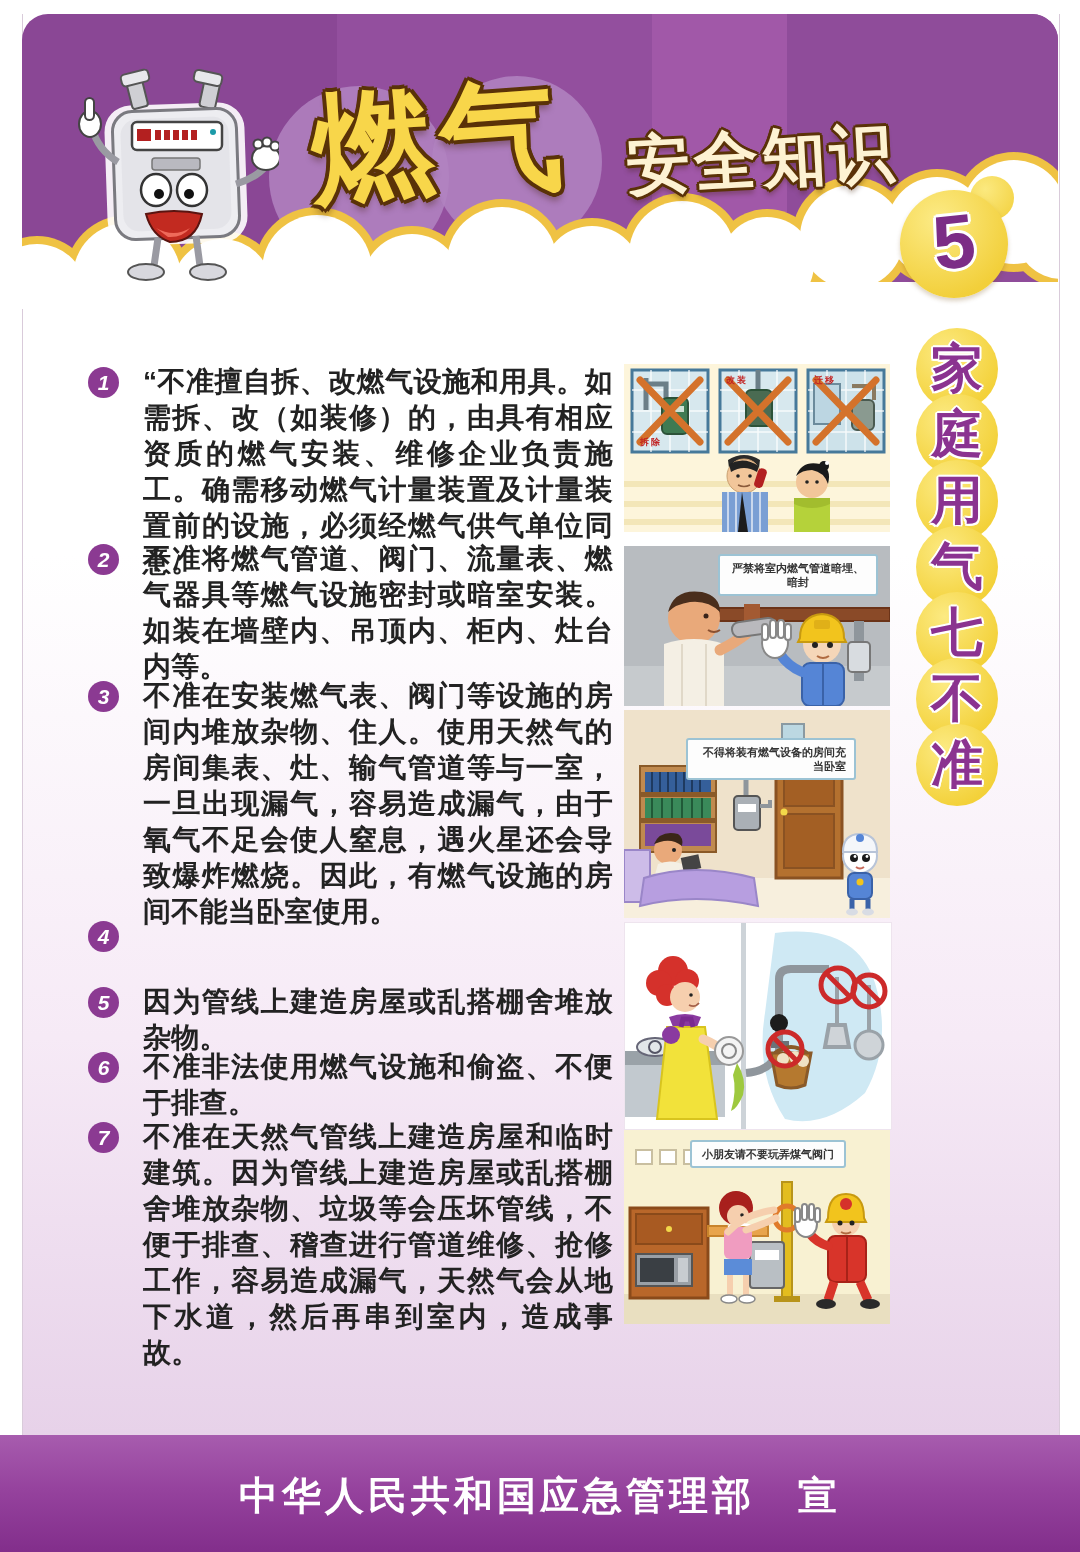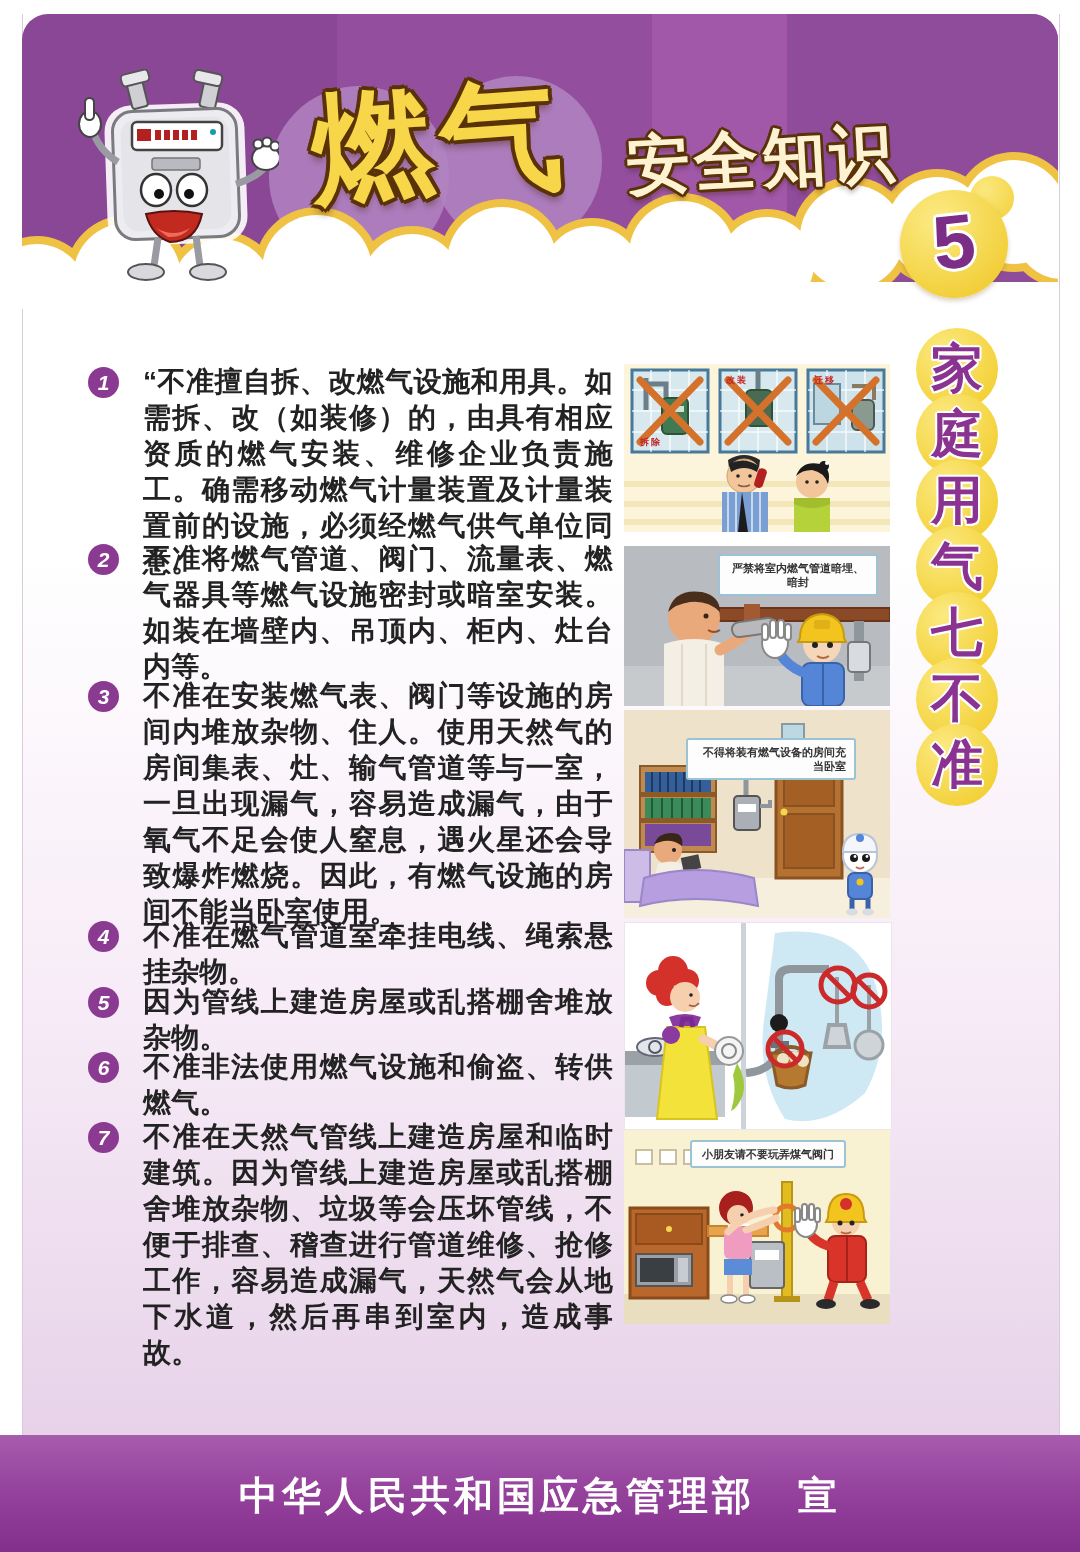--- a/index.html
+++ b/index.html
@@ -209,29 +209,28 @@
   <div class="rule" style="top:541px">
     <div class="nbadge">2</div>
     <div class="rtext">不准将燃气管道、阀门、流量表、燃气器具等燃气设施密封或暗室安装。如装在墙壁内、吊顶内、柜内、灶台内等。</div>
   </div>
   <div class="rule" style="top:678px">
     <div class="nbadge">3</div>
     <div class="rtext">不准在安装燃气表、阀门等设施的房间内堆放杂物、住人。使用天然气的房间集表、灶、输气管道等与一室，一旦出现漏气，容易造成漏气，由于氧气不足会使人窒息，遇火星还会导致爆炸燃烧。因此，有燃气设施的房间不能当卧室使用。</div>
   </div>
   <div class="rule" style="top:918px">
     <div class="nbadge">4</div>
-    <div class="rtext">不准在燃气管道室牵挂电线、绳索悬挂杂物。</div>
   </div>
   <div class="rule" style="top:984px">
     <div class="nbadge">5</div>
     <div class="rtext">因为管线上建造房屋或乱搭棚舍堆放杂物。</div>
   </div>
   <div class="rule" style="top:1049px">
     <div class="nbadge">6</div>
-    <div class="rtext">不准非法使用燃气设施和偷盗、转供燃气。</div>
+    <div class="rtext">不准非法使用燃气设施和偷盗、不便于排查。</div>
   </div>
   <div class="rule" style="top:1119px">
     <div class="nbadge">7</div>
     <div class="rtext">不准在天然气管线上建造房屋和临时建筑。因为管线上建造房屋或乱搭棚舍堆放杂物、垃圾等会压坏管线，不便于排查、稽查进行管道维修、抢修工作，容易造成漏气，天然气会从地下水道，然后再串到室内，造成事故。</div>
   </div>
 
   <div class="illus il1">
     <svg width="266" height="168" viewBox="0 0 266 168">
       <rect width="266" height="168" fill="#fdf5db"></rect>
       <g stroke="#f3e6b8" stroke-width="6">

